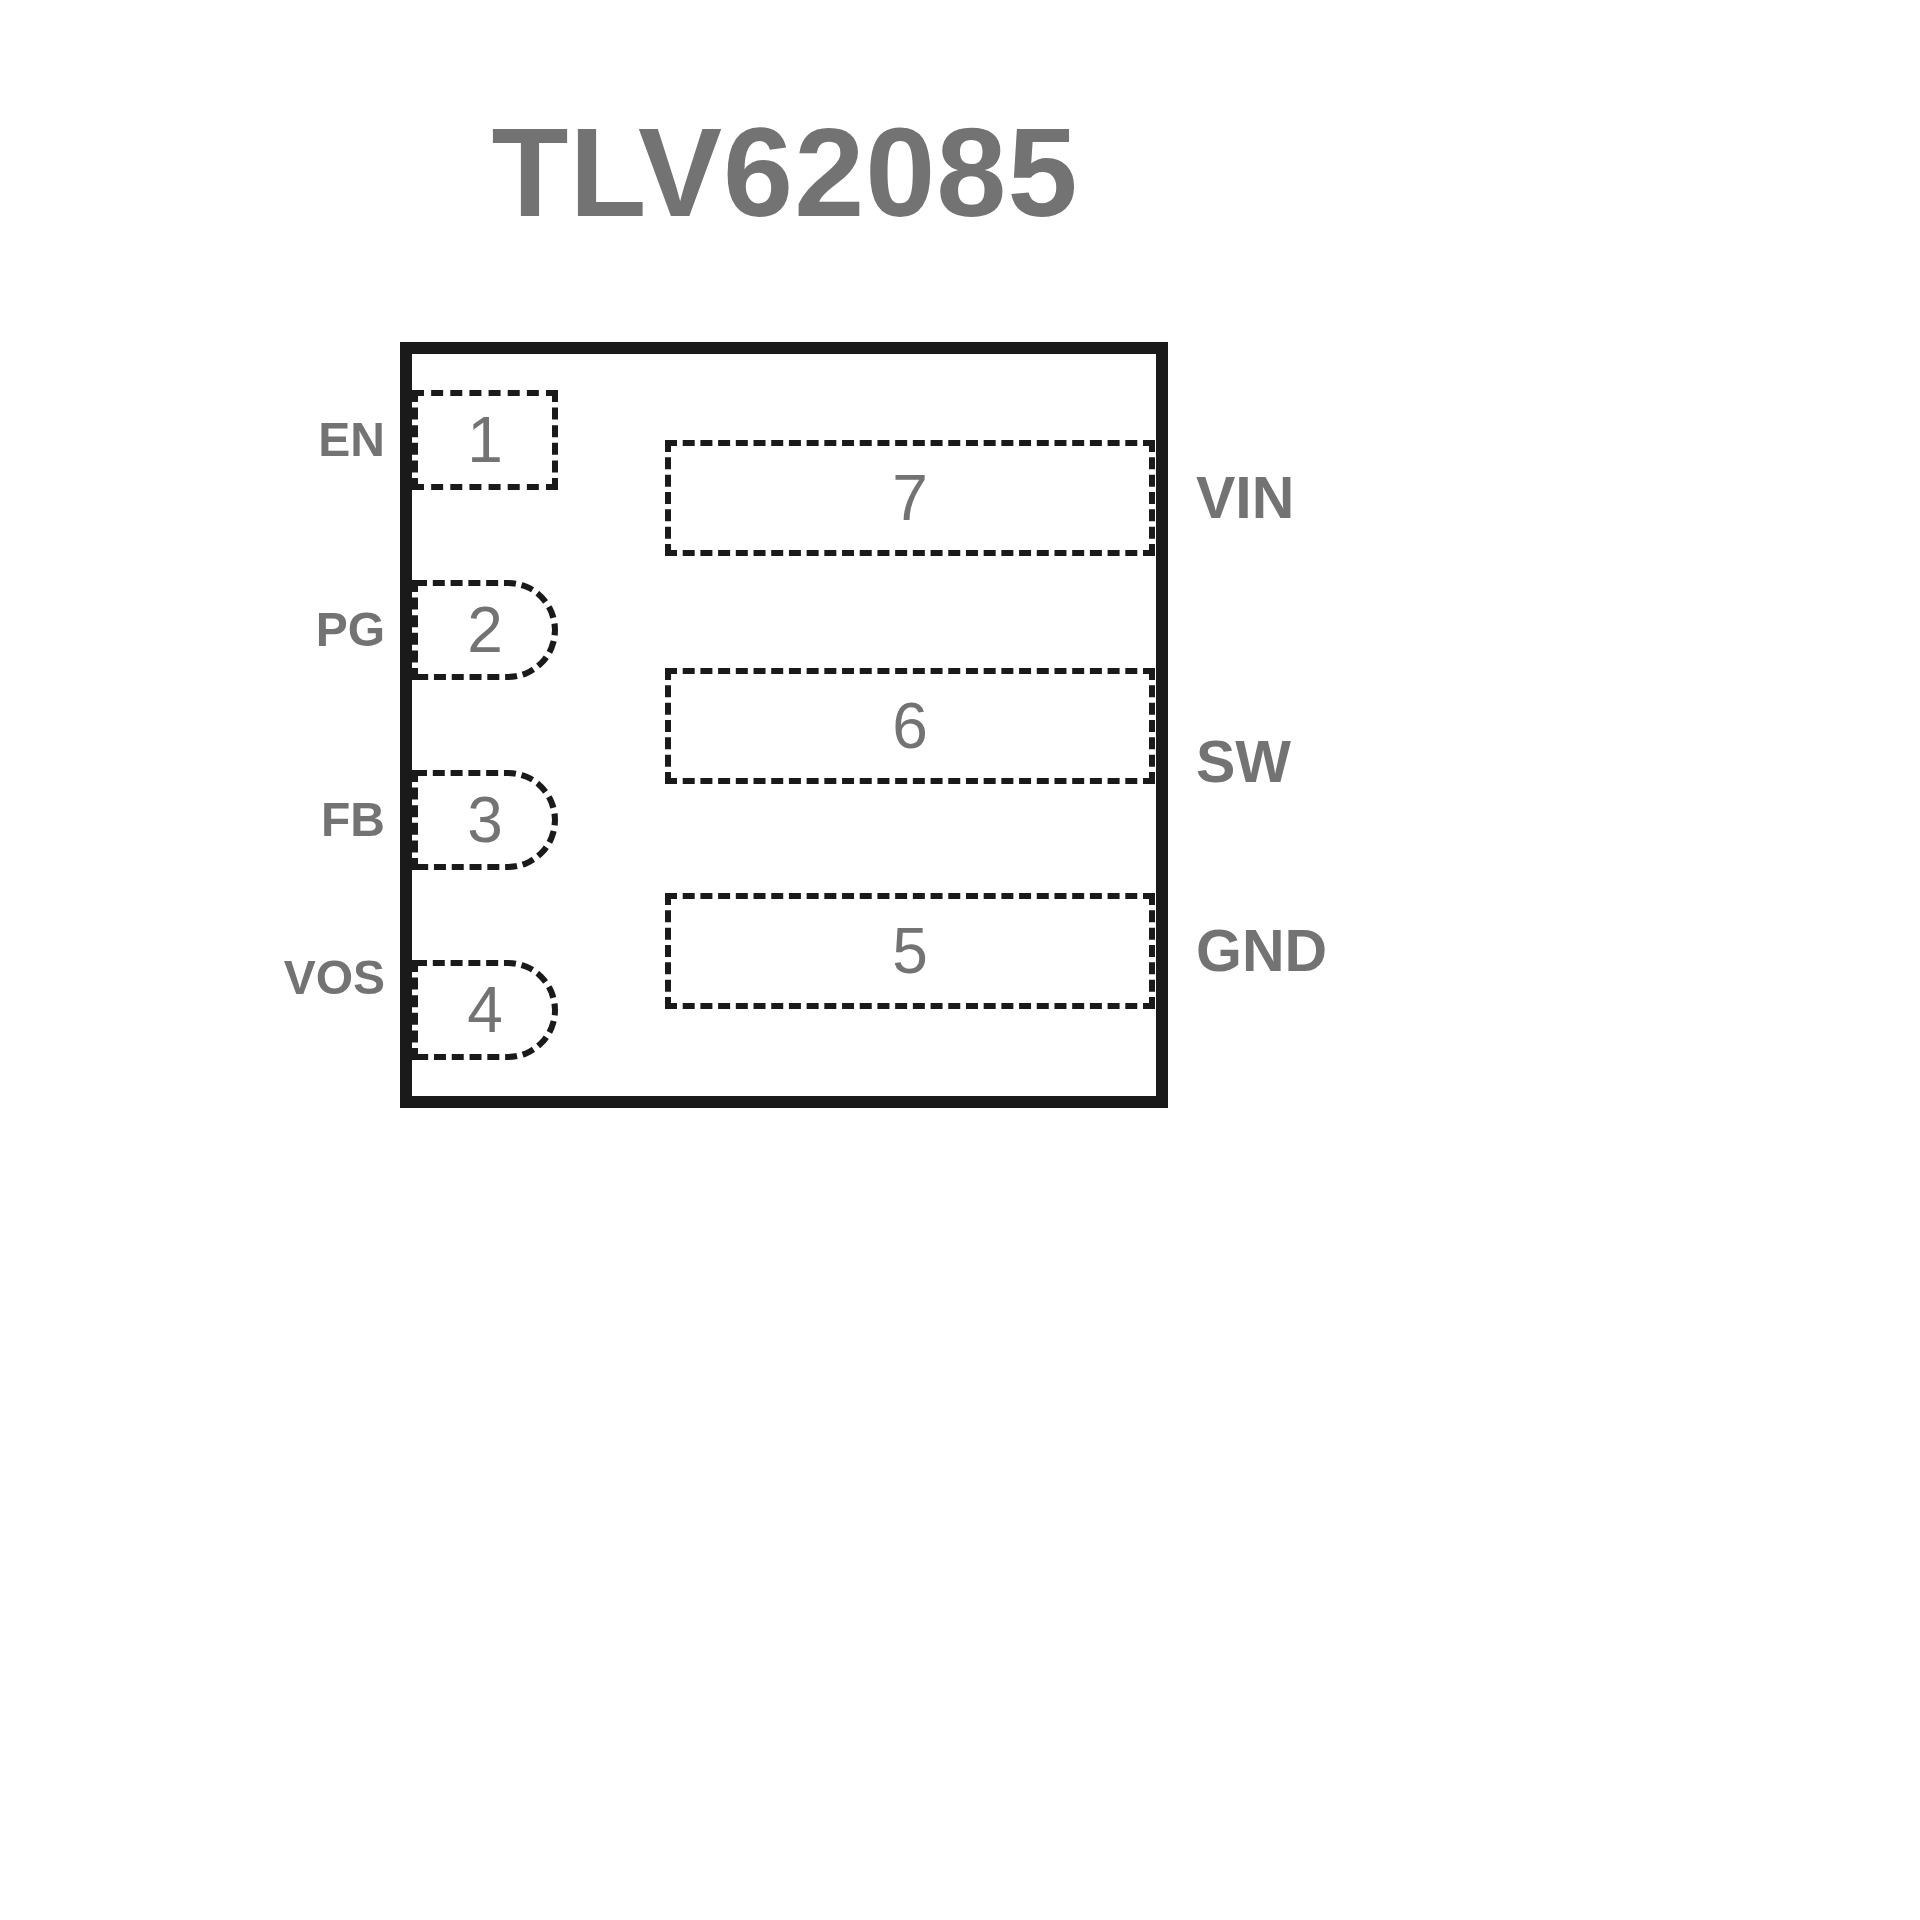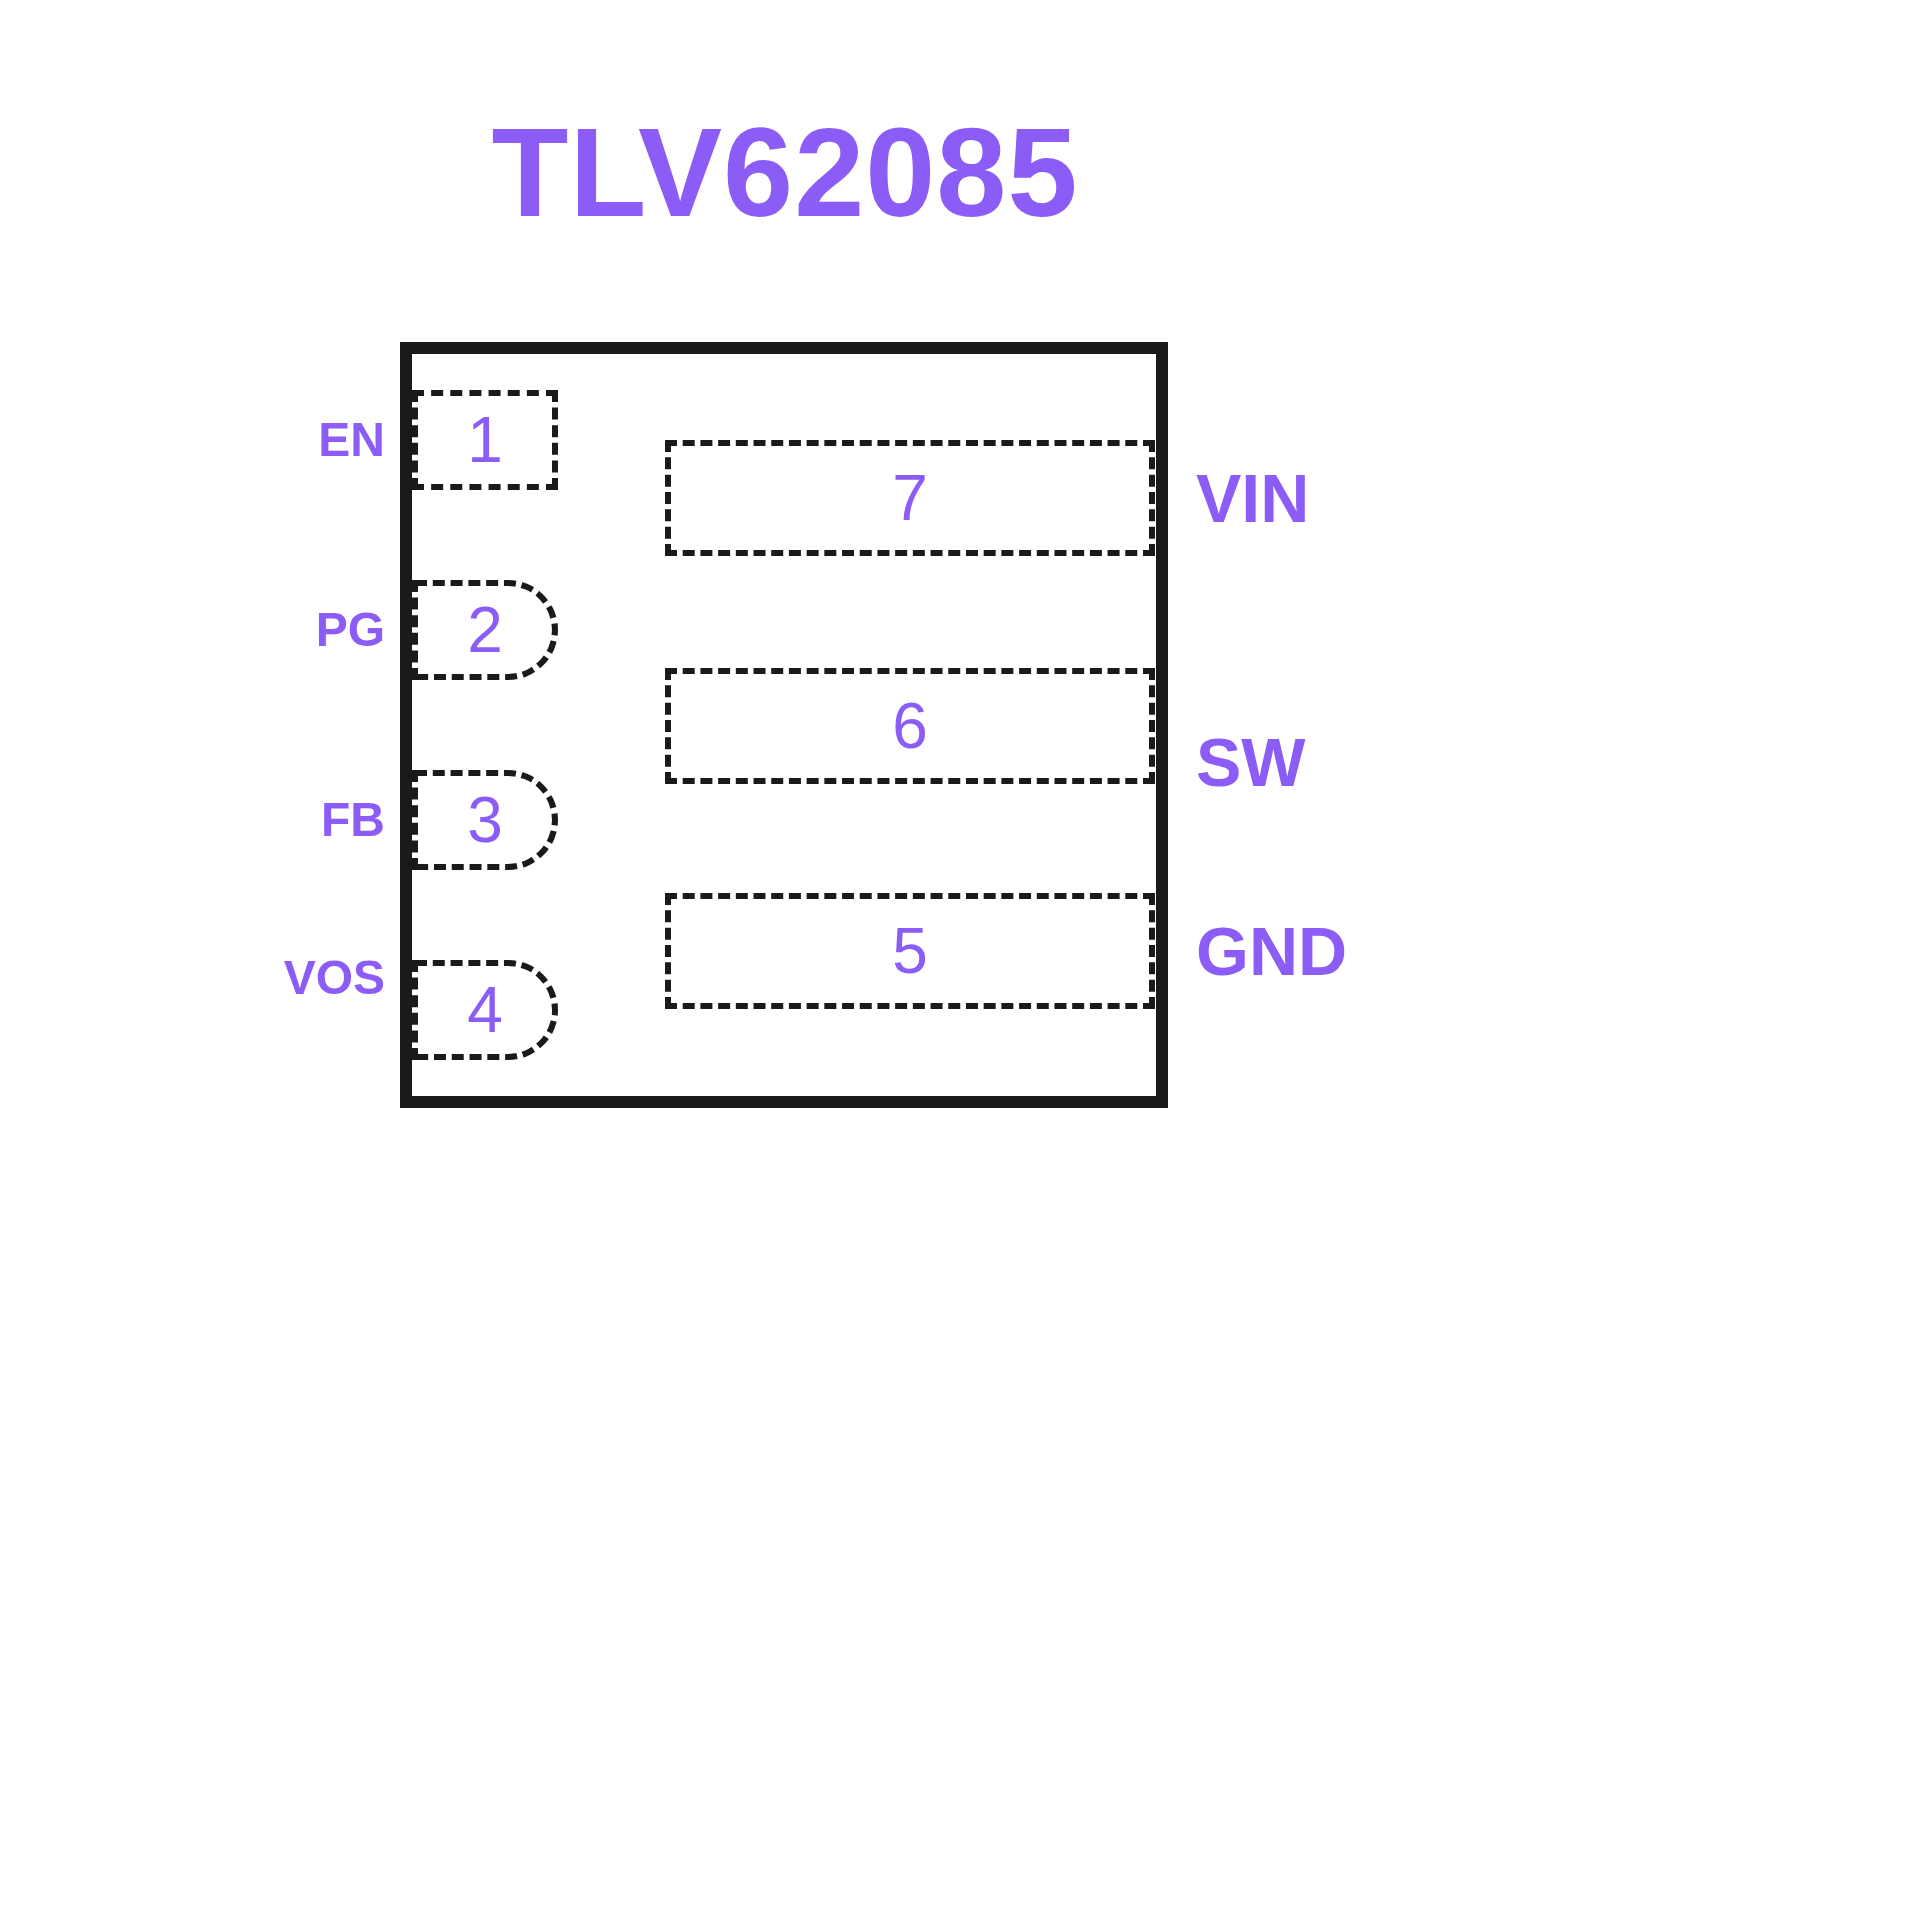--- a/index.html
+++ b/index.html
@@ -6,21 +6,21 @@
     margin: 0;
     padding: 0;
     background: #ffffff;
   }
   .canvas {
     position: relative;
     width: 1920px;
     height: 1920px;
     background: #ffffff;
     font-family: "Liberation Sans", sans-serif;
-    color: #8b5cf6;
+    color: #737373;
     overflow: hidden;
   }
   .title {
     position: absolute;
     left: 0;
     top: 100px;
     width: 1570px;
     text-align: center;
     font-size: 126px;
     font-weight: bold;
@@ -72,21 +72,21 @@
     text-align: right;
     font-size: 48px;
     font-weight: bold;
     line-height: 100px;
   }
   .label-right {
     position: absolute;
     left: 1196px;
     width: 330px;
     text-align: left;
-    font-size: 68px;
+    font-size: 59px;
     font-weight: bold;
     line-height: 116px;
   }
 </style>
 </head>
 <body>
 
 <div class="canvas">
 
   <div class="title">TLV62085</div>

